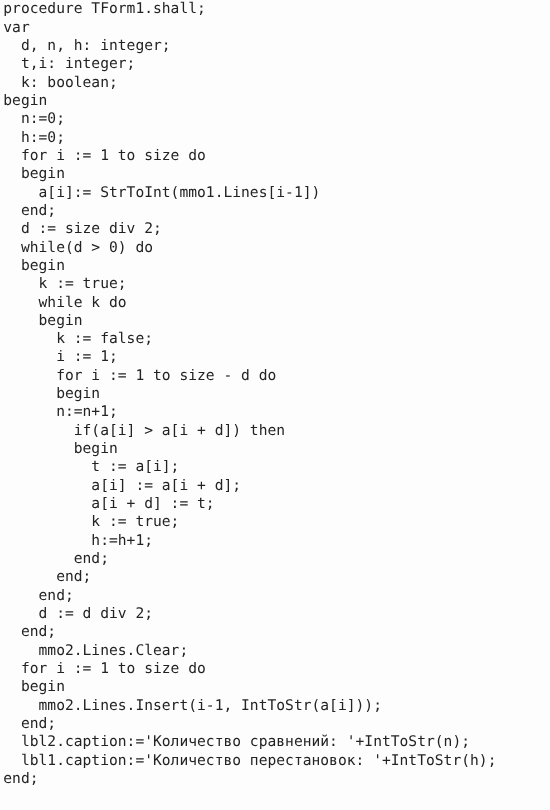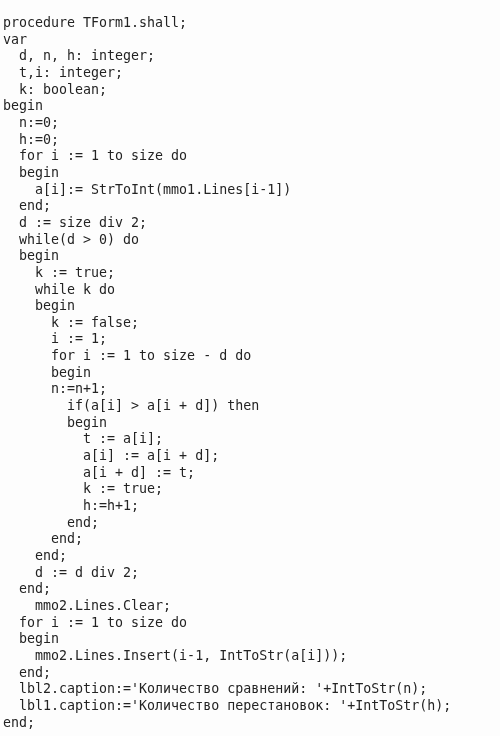--- a/index.html
+++ b/index.html
@@ -9,21 +9,21 @@
     background: #fdfdfd;
   }
   body {
     width: 500px;
     height: 736px;
     overflow: hidden;
     font-family: "DejaVu Sans Mono", "Liberation Mono", monospace;
   }
   #code-listing {
     position: absolute;
-    top: 14px;
+    top: 0;
     left: 0;
     width: 412px;
     padding: 1px 0 0 3px;
     box-sizing: border-box;
     font-family: "DejaVu Sans Mono", "Liberation Mono", monospace;
     font-size: 13.3px;
     line-height: 16.65px;
     color: #232323;
     white-space: pre;
     letter-spacing: 0px;

